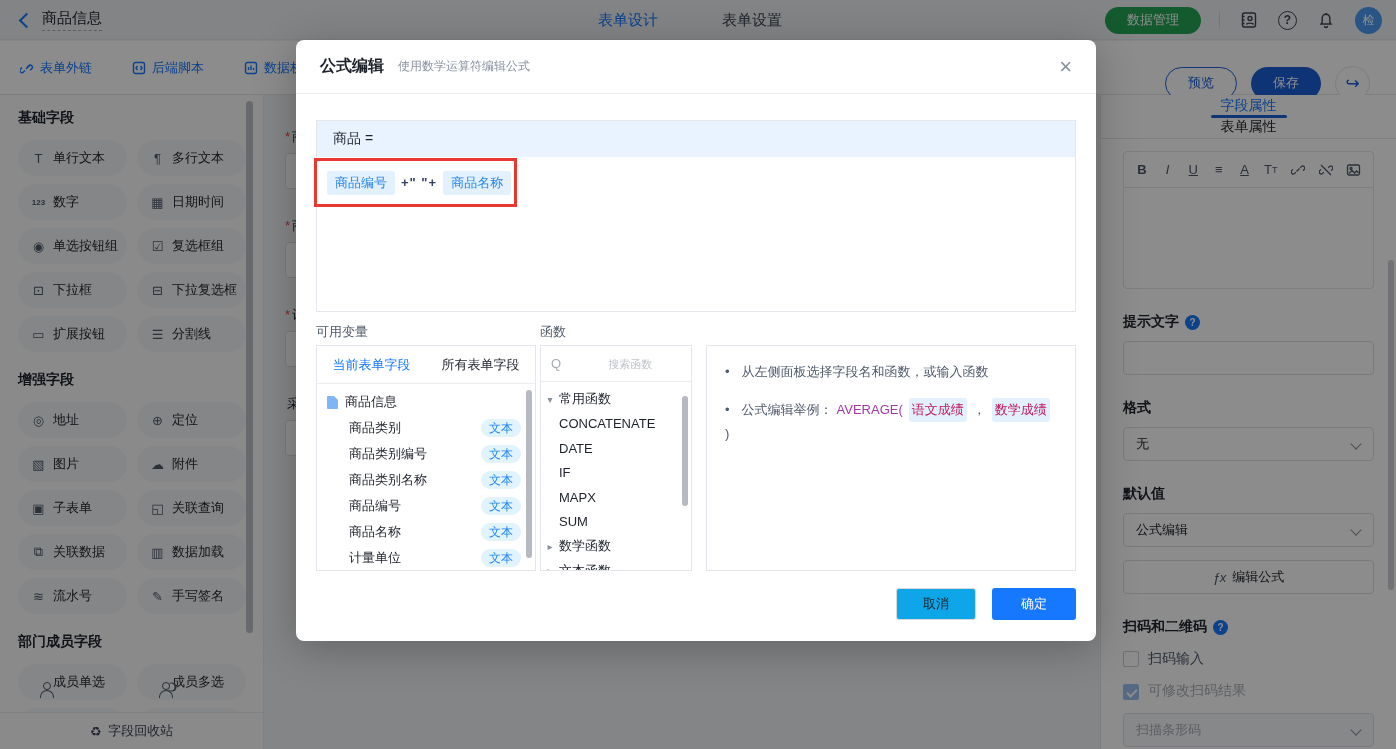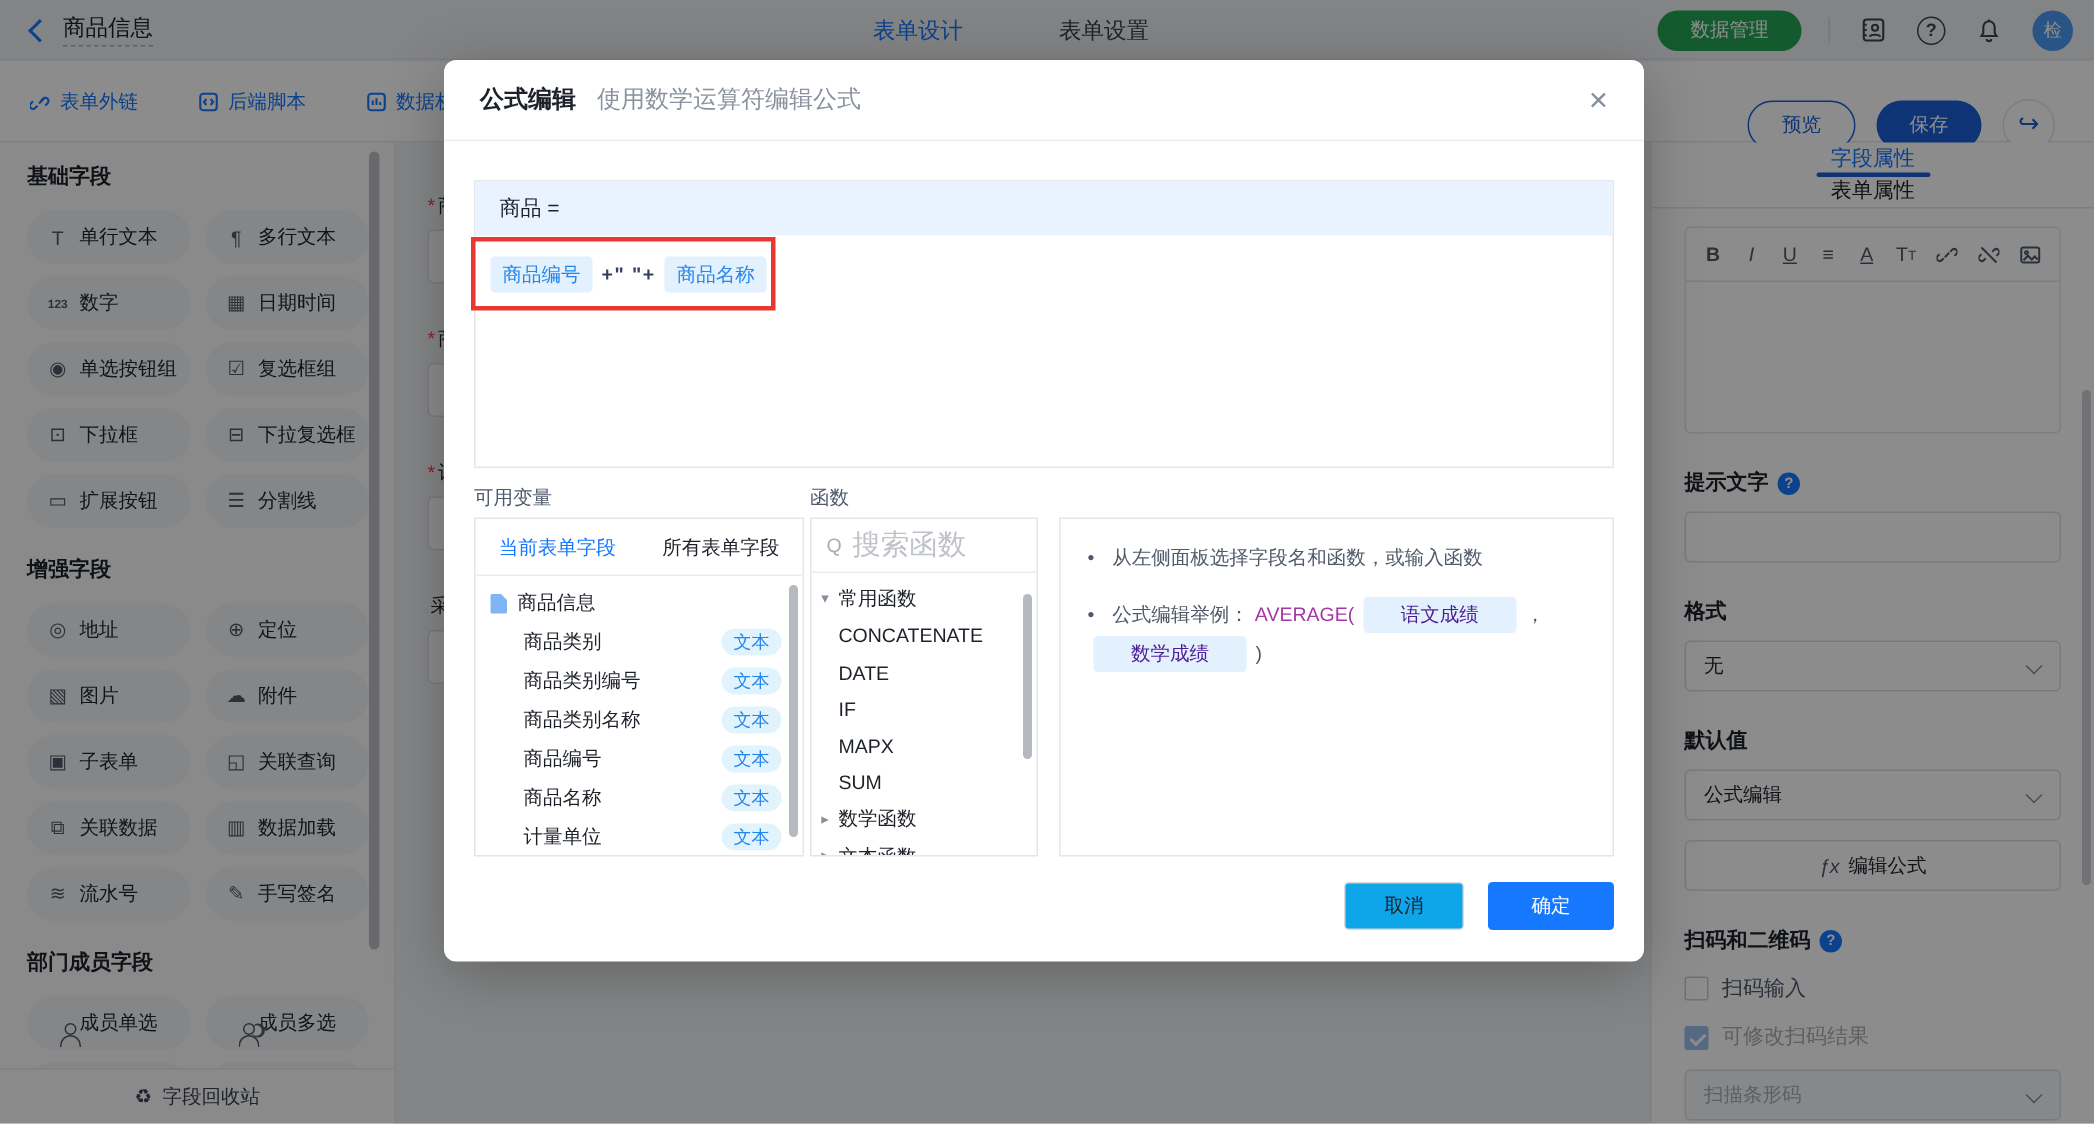--- a/index.html
+++ b/index.html
@@ -5,21 +5,21 @@
   * { margin:0; padding:0; box-sizing:border-box; }
   html,body { width:1396px; height:749px; overflow:hidden; }
   body { font-family:"Liberation Sans","DejaVu Sans",sans-serif; font-size:13px; color:#1d2129; background:#f0f2f5; position:relative; }
   .stage { position:absolute; inset:0; }
 
   
   .topbar { position:absolute; left:0; top:0; right:0; height:40px; background:#eef0f3; border-bottom:1px solid #e3e5e9; display:flex; align-items:center; }
   .back { margin-left:16px; width:18px; height:18px; position:relative; cursor:pointer; }
   .back::before { content:""; position:absolute; left:5px; top:4px; width:9px; height:9px; border-left:2px solid #1677ff; border-bottom:2px solid #1677ff; transform:rotate(45deg); }
   .tb-title { margin-left:8px; font-size:15px; border-bottom:1px dashed #aab0b8; padding-bottom:2px; }
-  .tb-tabs { position:absolute; left:582px; top:0; height:40px; display:flex; gap:64px; align-items:center; }
+  .tb-tabs { position:absolute; left:598px; top:0; height:40px; display:flex; gap:64px; align-items:center; }
   .tb-tab { font-size:15px; color:#3c4350; cursor:pointer; }
   .tb-tab.active { color:#1677ff; }
   .tb-right { position:absolute; right:14px; top:0; height:40px; display:flex; align-items:center; gap:18px; }
   .btn-green { background:#23a757; color:#fff; border:none; border-radius:15px; height:27px; padding:0 22px; font-size:13px; cursor:pointer; }
   .tb-divider { width:1px; height:16px; background:#d4d7db; }
   .icon-btn { width:22px; height:22px; display:flex; align-items:center; justify-content:center; color:#3c4350; cursor:pointer; }
   .help-circle { width:19px; height:19px; border:1.5px solid #3c4350; border-radius:50%; display:flex; align-items:center; justify-content:center; font-size:12px; font-weight:bold; color:#3c4350; cursor:pointer; }
   .avatar { width:27px; height:27px; border-radius:50%; background:#4a9cf5; color:#fff; display:flex; align-items:center; justify-content:center; font-size:12px; cursor:pointer; }
 
   
@@ -76,52 +76,52 @@
   .cbox.checked::after { content:""; position:absolute; left:4.5px; top:1.5px; width:4px; height:8px; border-right:2px solid #fff; border-bottom:2px solid #fff; transform:rotate(45deg); }
   .cbrow.disabled { color:#a9adb5;align-items:flex-end; }
   .pselect.disabled { background:#f6f7f9; color:#a9adb5; }
   .pn-scroll { position:absolute; right:2px; top:165px; width:6px; height:330px; border-radius:3px; background:#cdd0d5; }
 
   
   .overlay { position:absolute; inset:0; background:rgba(0,0,0,0.45); z-index:50; }
   .modal { position:absolute; left:296px; top:40px; width:800px; height:601px; background:#fff; border-radius:8px; box-shadow:0 8px 40px rgba(0,0,0,.25); z-index:100; }
   .m-header { height:54px; border-bottom:1px solid #ebedf0; display:flex; align-items:center; padding:0 24px; }
   .m-title { font-size:16px; font-weight:bold; color:#1d2129; }
-  .m-sub { font-size:16px; color:#8a919f; margin-left:14px; }
+  .m-sub { font-size:12px; color:#8a919f; margin-left:14px; }
   .m-close { margin-left:auto; font-size:22px; color:#86909c; cursor:pointer; line-height:1; }
   .fm-box { position:absolute; left:20px; top:80px; width:760px; height:192px; border:1px solid #e5e6eb; }
   .fm-head { height:36px; background:#e8f3ff; display:flex; align-items:center; padding:0 16px; font-size:14px; color:#1d2129; }
   .hl-box { position:absolute; left:-3px; top:37px; width:203px; height:49px; border:3px solid #e8382f; display:flex; align-items:center; padding-left:10px; gap:6px; }
   .chip { background:#e3f0fd; color:#2386ee; font-size:13px; padding:3px 8px; border-radius:3px; white-space:nowrap; cursor:pointer; }
   .op { color:#33415e; font-weight:bold; font-size:13px; letter-spacing:1px; }
   .m-seclabel { position:absolute; top:283px; font-size:13px; color:#4e5969; }
   .vars-panel { position:absolute; left:20px; top:305px; width:220px; height:226px; border:1px solid #e5e6eb; overflow:hidden; }
   .v-tabs { height:38px; display:flex; border-bottom:1px solid #ebedf0; }
   .v-tab { flex:1; display:flex; align-items:center; justify-content:center; font-size:13px; color:#1d2129; cursor:pointer; }
   .v-tab.active { color:#1677ff; }
   .v-row { height:26px; display:flex; align-items:center; padding-left:10px; gap:7px; font-size:13px; cursor:pointer; position:relative; }
   .v-row.child { padding-left:32px; }
   .doc-ic { width:11px; height:13px; background:#7fb5f5; border-radius:1px; position:relative; flex:none; }
   .doc-ic::after { content:""; position:absolute; right:0; top:0; border:2.5px solid #fff; border-left-color:transparent; border-bottom-color:transparent; }
   .v-badge { position:absolute; right:14px; background:#e1f3fd; color:#2386ee; font-size:12px; height:18px; line-height:18px; padding:0 8px; border-radius:9px; }
   .v-scroll { position:absolute; right:3px; top:44px; width:6px; height:168px; border-radius:3px; background:#b6bac0; }
   .fn-panel { position:absolute; left:244px; top:305px; width:152px; height:226px; border:1px solid #e5e6eb; overflow:hidden; }
   .fn-search { height:36px; border-bottom:1px solid #ebedf0; display:flex; align-items:center; padding:0 10px; gap:7px; }
   .fn-search .mag { color:#a9adb5; font-size:13px; }
-  .fn-search input { border:none; outline:none; width:100px; font-size:19px; font-family:Liberation Sans, sans-serif; color:#1d2129; }
+  .fn-search input { border:none; outline:none; width:100px; font-size:11px; font-family:Liberation Sans, sans-serif; color:#1d2129;margin-left:40px; }
   .fn-search input::placeholder { color:#bfc3c9; }
   .fn-row { height:24.5px; display:flex; align-items:center; font-size:13px; color:#1d2129; cursor:pointer; }
   .fn-row .arrow { width:18px; text-align:center; color:#86909c; font-size:10px; flex:none; }
   .fn-row.item { padding-left:18px; }
   .fn-scroll { position:absolute; right:3px; top:50px; width:6px; height:110px; border-radius:3px; background:#b6bac0; }
   .tips-panel { position:absolute; left:410px; top:305px; width:370px; height:226px; border:1px solid #e5e6eb; padding:16px 18px; font-size:13px; color:#4e5969; }
   .tip-line { display:flex; align-items:center; flex-wrap:wrap; gap:2px; line-height:20px; margin-bottom:16px; }
   .tip-dot { margin-right:10px; color:#4e5969; }
   .tip-fn { color:#a238a5; margin-left:2px; }
-  .tip-chip { background:#e3f0fd; color:#4c1d95; padding:2px 25px; border-radius:3px; margin:0 4px; cursor:pointer; }
+  .tip-chip { background:#e3f0fd; color:#be185d; padding:2px 3px; border-radius:3px; margin:0 4px; cursor:pointer; }
   .m-footer { position:absolute; right:20px; bottom:21px; display:flex; gap:16px; }
   .btn-cancel { width:80px; height:32px; background:#0ea5e9; border:1px solid #d9d9d9; border-radius:3px; font-size:13px; color:#1d2129; cursor:pointer; }
   .btn-ok { width:84px; height:32px; background:#1677ff; border:none; border-radius:3px; font-size:13px; color:#fff; cursor:pointer; }
   svg { display:block; }
 </style>
 </head>
 <body>
 
 <div class="stage">
 

